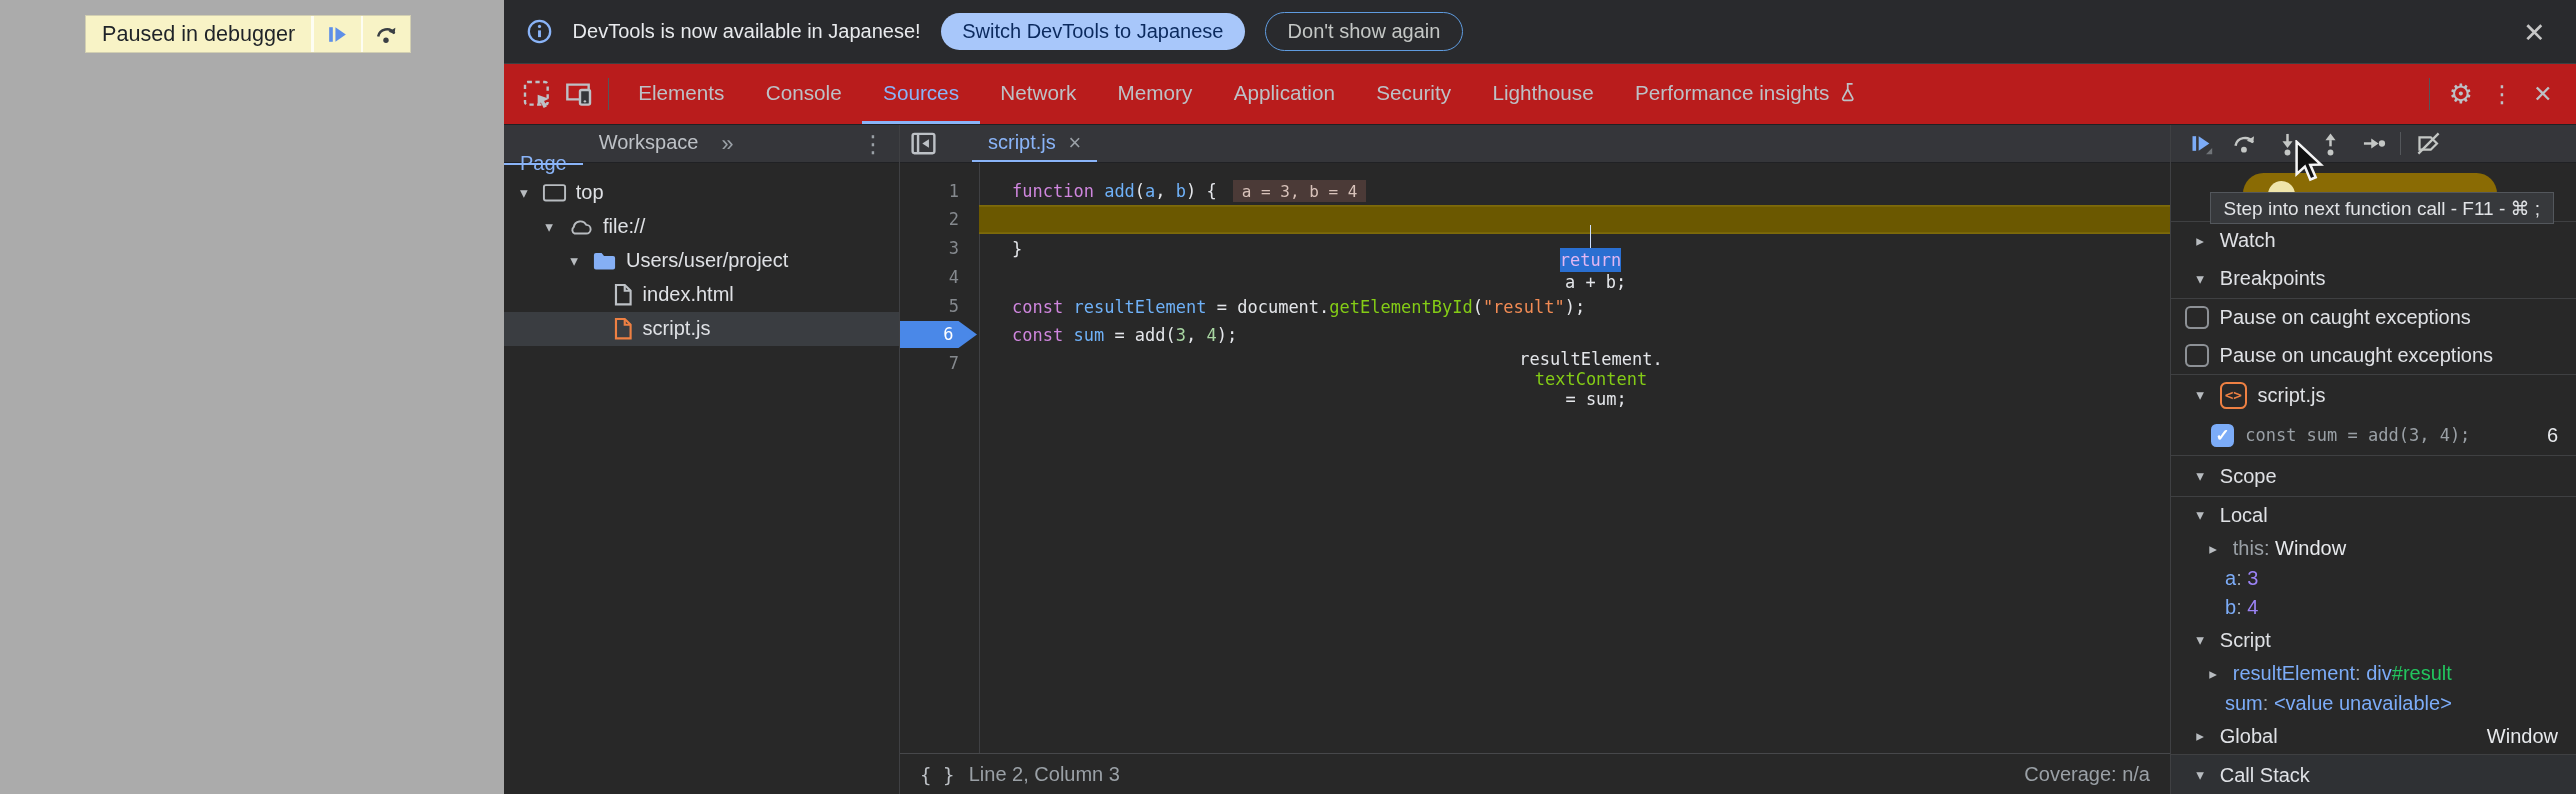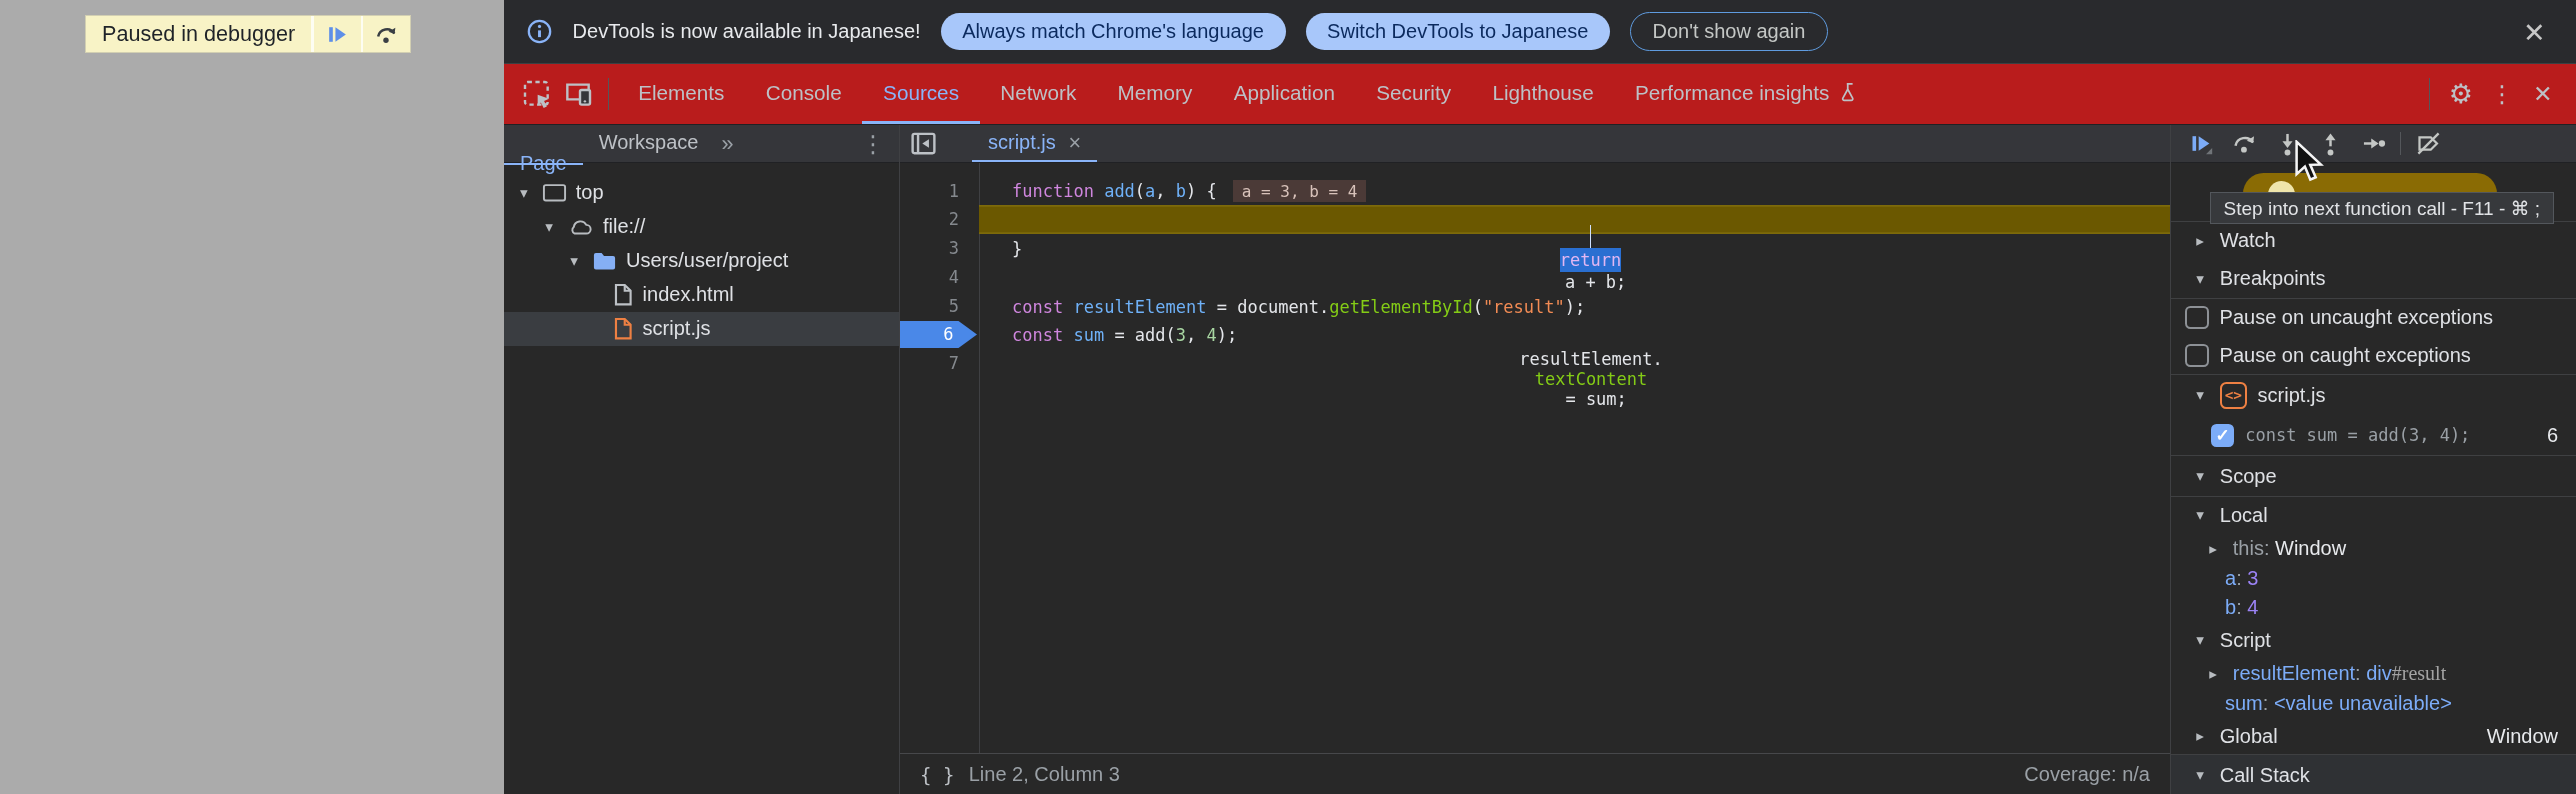--- a/index.html
+++ b/index.html
@@ -100,21 +100,21 @@
   .ind1{ padding-left:33px; } .ind2{ padding-left:54px; }
   .cb{ width:23.4px; height:23.4px; border:2.7px solid #8d9196; border-radius:5.4px; flex:none; }
   .cb.checked{ background:#7cacf8; border-color:#7cacf8; color:#ffffff; display:flex;
     align-items:center; justify-content:center; font-size:17px; font-weight:bold; }
   .mono-dim{ font-family:"DejaVu Sans Mono", monospace; font-size:17px; color:#9aa0a6; }
   .right-val{ margin-left:auto; padding-right:18px; color:#e8eaed; }
   .js-icon{ width:27px; height:27px; border:2.7px solid #ee8043; border-radius:6.3px; color:#ee8043;
     display:flex; align-items:center; justify-content:center; flex:none;
     font-family:"DejaVu Sans Mono", monospace; font-size:14.4px; font-weight:bold; }
   .n-blue{ color:#7cacf8; } .n-dim{ color:#9aa0a6; } .colon{ color:#9aa0a6; }
-  .v-white{ color:#e8eaed; } .v-num{ color:#9b83f5; } .v-blue{ color:#7cacf8; } .v-orange{ color:#a3a3a3;font-family:Liberation Serif, serif; }
+  .v-white{ color:#e8eaed; } .v-num{ color:#9b83f5; } .v-blue{ color:#7cacf8; } .v-orange{ color:#22c55e; }
   .cs-row{ background:#2f3134; }
 
   
   .gold-pill{ position:absolute; left:2243px; top:173px; width:254px; height:41px;
     border-radius:20.7px; background:#8a6b04; z-index:5; }
   .gold-pill .dot{ position:absolute; left:25px; top:8px; width:27px; height:27px;
     border-radius:50%; background:#efe5ab; }
   .tooltip{ position:absolute; left:2210px; top:192px; height:32px; z-index:6;
     background:#37393c; border:0.9px solid #53575c; display:flex; align-items:center;
     padding:0 12.6px; font-size:19px; color:#e1e3e6; white-space:nowrap; }
@@ -151,21 +151,20 @@
 
   <div class="infobar">
     <span>
       <svg width="27" height="27" viewBox="0 0 24 24" fill="none" stroke="#8ab4f8" stroke-width="2">
         <circle cx="12" cy="12" r="9.5"></circle>
           <line x1="12" y1="11" x2="12" y2="17" stroke-width="2.6"></line>
           <circle cx="12" cy="7.5" r="1.4" fill="#8ab4f8" stroke="none"></circle>
       </svg>
     </span>
     <span class="msg">DevTools is now available in Japanese!</span>
-    <span class="pill">Always match Chrome's language</span>
     <span class="pill">Switch DevTools to Japanese</span>
     <span class="pill outline">Don't show again</span>
     <span class="infobar-close">✕</span>
   </div>
 
   <div class="main-toolbar">
     <span class="tb-icon">
       <svg width="32" height="32" viewBox="0 0 24 24" fill="none" stroke="#bdc1c6" stroke-width="1.8">
         <rect x="3" y="3" width="17" height="17" rx="2" stroke-dasharray="3.2 2.6"></rect>
         <path d="M12.5 12.5 L21 15.6 L17.3 17.2 L19.4 21.4 L17 22.5 L14.9 18.3 L12.5 21 Z" fill="#bdc1c6" stroke="none"></path>
@@ -419,25 +418,25 @@
       </div>
 
       <div class="srow h42">
         <span class="twisty">▾</span>
         <span>Breakpoints</span>
       </div>
       <div class="divider"></div>
 
       <div class="srow h42" style="padding-left:14.4px;">
         <span class="cb"></span>
-        <span>Pause on uncaught exceptions</span>
+        <span>Pause on caught exceptions</span>
       </div>
       <div class="srow h42" style="padding-left:14.4px;">
         <span class="cb"></span>
-        <span>Pause on caught exceptions</span>
+        <span>Pause on uncaught exceptions</span>
       </div>
       <div class="divider"></div>
 
       <div class="srow h44">
         <span class="twisty">▾</span>
         <span class="js-icon">&lt;&gt;</span>
         <span>script.js</span>
       </div>
       <div class="srow h44" style="padding-left:40px;">
         <span class="cb checked">✓</span>

